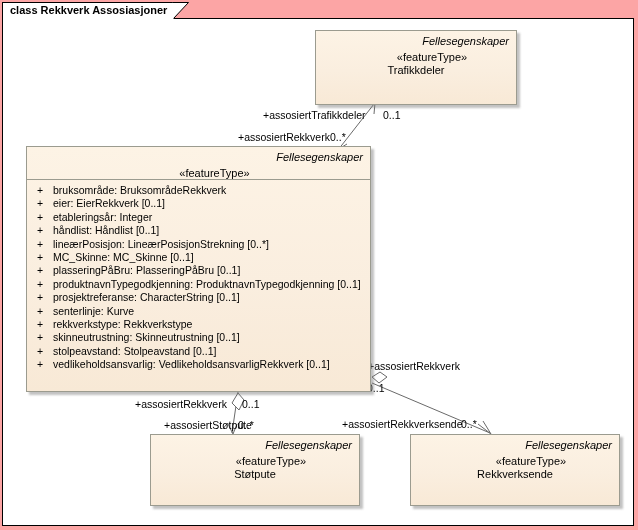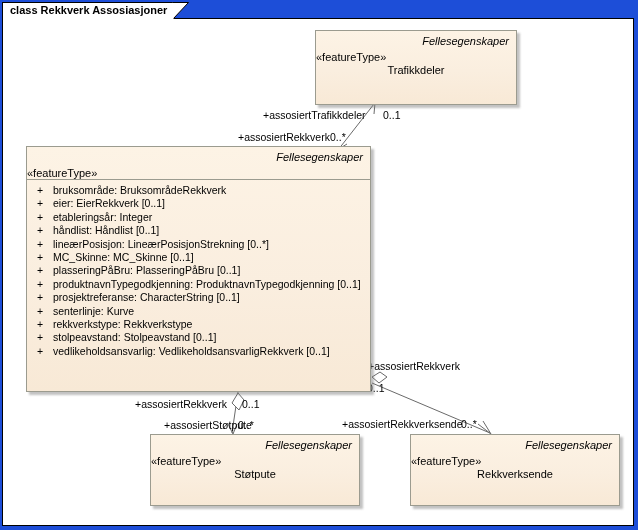--- a/index.html
+++ b/index.html
@@ -10,21 +10,21 @@
   }
   body {
     font-family: "Liberation Sans", sans-serif;
     -webkit-font-smoothing: antialiased;
   }
   #diagram-root {
     position: relative;
     width: 638px;
     height: 530px;
     overflow: hidden;
-    background: #1d4ed8;
+    background: #fca5a5;
   }
 
   
   .frame-border {
     position: absolute;
     left: 2px;
     top: 18px;
     width: 632px;
     height: 508px;
     border: 1px solid #000000;
@@ -81,24 +81,26 @@
     display: block;
     text-align: right;
     font-style: italic;
     font-size: 11px;
     color: #000000;
     padding: 4px 7px 0 0;
     white-space: nowrap;
   }
   .uml-class .stereotype {
     display: block;
+    text-align: center;
     font-size: 11px;
     color: #000000;
     padding-top: 4px;
     white-space: nowrap;
+    padding-left: 32px;
   }
   .uml-class .cls-name {
     display: block;
     text-align: center;
     font-size: 11px;
     font-weight: normal;
     color: #000000;
     padding-top: 1px;
     padding-bottom: 4px;
     white-space: nowrap;
@@ -232,20 +234,21 @@
         <li><span class="attr-vis">+</span><span>eier: EierRekkverk [0..1]</span></li>
         <li><span class="attr-vis">+</span><span>etableringsår: Integer</span></li>
         <li><span class="attr-vis">+</span><span>håndlist: Håndlist [0..1]</span></li>
         <li><span class="attr-vis">+</span><span>lineærPosisjon: LineærPosisjonStrekning [0..*]</span></li>
         <li><span class="attr-vis">+</span><span>MC_Skinne: MC_Skinne [0..1]</span></li>
         <li><span class="attr-vis">+</span><span>plasseringPåBru: PlasseringPåBru [0..1]</span></li>
         <li><span class="attr-vis">+</span><span>produktnavnTypegodkjenning: ProduktnavnTypegodkjenning [0..1]</span></li>
         <li><span class="attr-vis">+</span><span>prosjektreferanse: CharacterString [0..1]</span></li>
         <li><span class="attr-vis">+</span><span>senterlinje: Kurve</span></li>
         <li><span class="attr-vis">+</span><span>rekkverkstype: Rekkverkstype</span></li>
+        <li><span class="attr-vis">+</span><span>skinneutrustning: Skinneutrustning [0..1]</span></li>
         <li><span class="attr-vis">+</span><span>stolpeavstand: Stolpeavstand [0..1]</span></li>
         <li><span class="attr-vis">+</span><span>vedlikeholdsansvarlig: VedlikeholdsansvarligRekkverk [0..1]</span></li>
       </ul>
   </div>
 
   <div class="uml-class" style="left:150px; top:434px; width:210px; height:72px;">
     <span class="pkg-name">Fellesegenskaper</span>
     <span class="stereotype">«featureType»</span>
     <span class="cls-name">Støtpute</span>
   </div>

